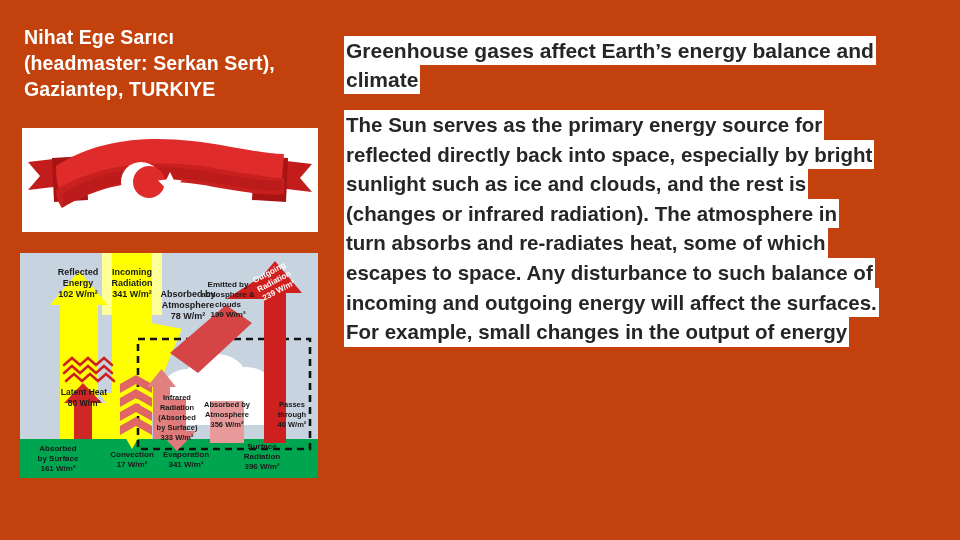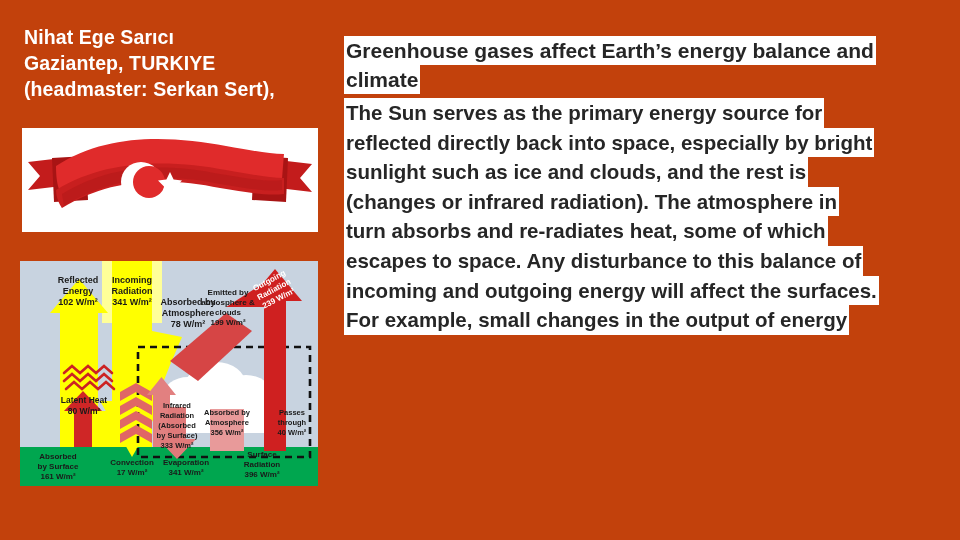--- a/index.html
+++ b/index.html
@@ -41,21 +41,21 @@
     height: 104px;
     background: #ffffff;
     overflow: hidden;
   }
   #flag-figure svg { display: block; width: 100%; height: 100%; }
 
   
   #energy-figure {
     position: absolute;
     left: 20px;
-    top: 261px;
+    top: 253px;
     width: 298px;
     height: 225px;
     background: #c8d3e0;
     overflow: hidden;
   }
   #energy-figure svg { display: block; width: 100%; height: 100%; }
 
   
   #content-col {
     position: absolute;
@@ -69,36 +69,36 @@
     color: #262626;
     font-weight: bold;
     padding: 0 2px;
     margin: 0;
   }
   #heading-block .hl-line {
     font-size: 21px;
     line-height: 29px;
   }
   #body-block {
-    margin-top: 4px;
+    margin-top: 16px;
   }
   #body-block .hl-line {
     font-size: 20.5px;
     line-height: 29.6px;
   }
 </style>
 </head>
 <body>
 
 <div id="slide">
 
   <div id="author-block">
     <span class="ln">Nihat Ege Sarıcı</span>
+    <span class="ln">(headmaster: Serkan Sert),</span>
     <span class="ln">Gaziantep, TURKIYE</span>
-    <span class="ln">(headmaster: Serkan Sert),</span>
   </div>
 
   <div id="flag-figure">
     <svg viewBox="0 0 296 104" preserveAspectRatio="none">
 
       <path d="M6 34 L40 30 L48 44 L40 58 L6 62 L18 48 Z" fill="#c31c1c"></path>
 
       <path d="M290 36 L256 32 L248 46 L256 60 L290 64 L278 50 Z" fill="#c31c1c"></path>
 
       <path d="M30 30 L64 28 L66 72 L32 74 Z" fill="#a81414"></path>
@@ -262,19 +262,19 @@
       <div class="hl-line">Greenhouse gases affect Earth’s energy balance and</div>
       <div class="hl-line">climate</div>
     </div>
 
     <div id="body-block">
       <div class="hl-line">The Sun serves as the primary energy source for</div>
       <div class="hl-line">reflected directly back into space, especially by bright</div>
       <div class="hl-line">sunlight such as ice and clouds, and the rest is</div>
       <div class="hl-line">(changes or infrared radiation). The atmosphere in</div>
       <div class="hl-line">turn absorbs and re-radiates heat, some of which</div>
-      <div class="hl-line">escapes to space. Any disturbance to this balance of</div>
+      <div class="hl-line">escapes to space. Any disturbance to such balance of</div>
       <div class="hl-line">incoming and outgoing energy will affect the surfaces.</div>
       <div class="hl-line">For example, small changes in the output of energy</div>
     </div>
 
   </div>
 </div>
 
 </body></html>

